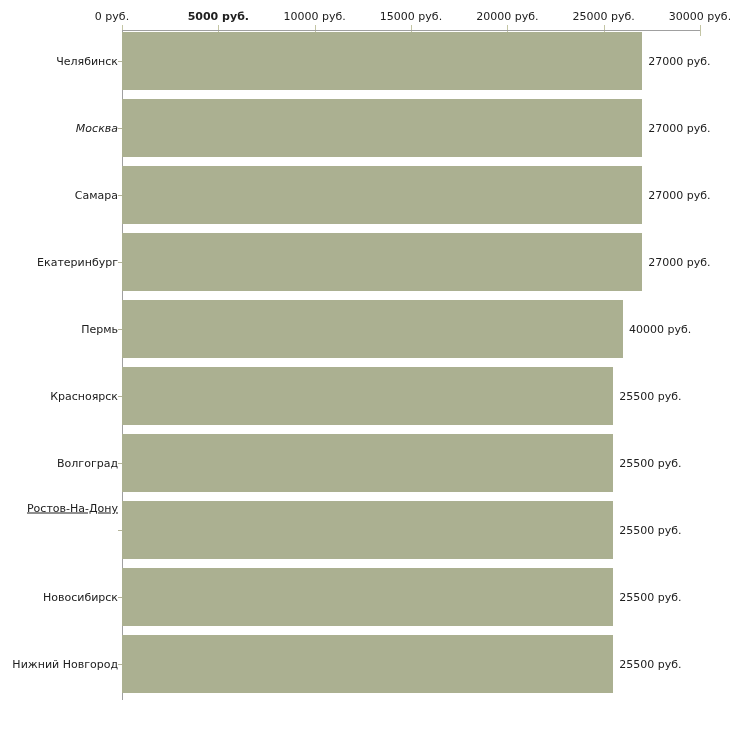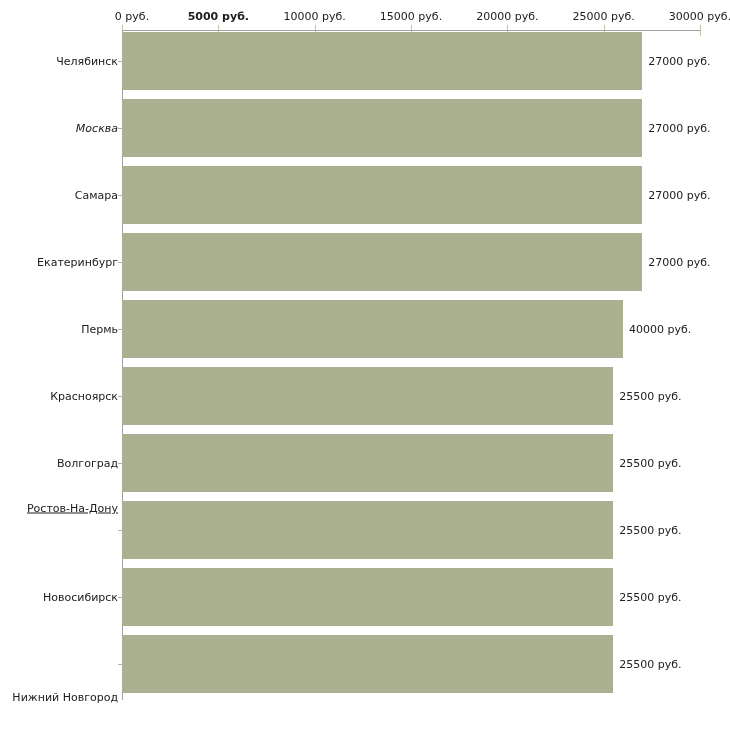--- a/index.html
+++ b/index.html
@@ -92,21 +92,21 @@
     white-space: nowrap;
     transform: translateY(-50%);
   }
 </style>
 </head>
 <body>
 
 <div id="chart-root">
 
   <div id="x-tick-labels">
-      <div class="x-tick-label" style="left: 132px; text-align: center;">0 руб.</div>
+      <div class="x-tick-label" style="left: 112px; text-align: center;">0 руб.</div>
       <div class="x-tick-label" style="left: 218.333px; font-weight: bold;">5000 руб.</div>
       <div class="x-tick-label" style="left: 314.667px;">10000 руб.</div>
       <div class="x-tick-label" style="left: 411px;">15000 руб.</div>
       <div class="x-tick-label" style="left: 507.333px;">20000 руб.</div>
       <div class="x-tick-label" style="left: 603.667px;">25000 руб.</div>
       <div class="x-tick-label" style="left: 700px;">30000 руб.</div>
     </div>
 
   <div id="x-ticks">
       <div class="x-tick" style="left: 122px;"></div>
@@ -133,21 +133,21 @@
       <div class="cat-label" style="top: 329px; margin-left: 47px;">Пермь</div>
       <div class="y-tick" style="top: 329px;"></div>
       <div class="cat-label" style="top: 396px;">Красноярск</div>
       <div class="y-tick" style="top: 396px;"></div>
       <div class="cat-label" style="top: 463px; margin-left: 31px;">Волгоград</div>
       <div class="y-tick" style="top: 463px;"></div>
       <div class="cat-label" style="top: 508px; text-decoration: underline;">Ростов-На-Дону</div>
       <div class="y-tick" style="top: 530px;"></div>
       <div class="cat-label" style="top: 597px;">Новосибирск</div>
       <div class="y-tick" style="top: 597px;"></div>
-      <div class="cat-label" style="top: 697px; margin-left: 20px;">Нижний Новгород</div>
+      <div class="cat-label" style="top: 664px; margin-left: 20px;">Нижний Новгород</div>
       <div class="y-tick" style="top: 664px;"></div>
     </div>
 
   <div id="bars">
       <div class="bar" title="Челябинск: 27000 руб." style="left: 122px; top: 32px; width: 520.2px; height: 58px; background: rgb(171, 176, 145);"></div>
       <div class="bar-value" style="left: 648.2px; top: 61px;">27000 руб.</div>
       <div class="bar" title="Москва: 27000 руб." style="left: 122px; top: 99px; width: 520.2px; height: 58px; background: rgb(171, 176, 145);"></div>
       <div class="bar-value" style="left: 648.2px; top: 128px;">27000 руб.</div>
       <div class="bar" title="Самара: 27000 руб." style="left: 122px; top: 166px; width: 520.2px; height: 58px; background: rgb(171, 176, 145);"></div>
       <div class="bar-value" style="left: 648.2px; top: 195px;">27000 руб.</div>

